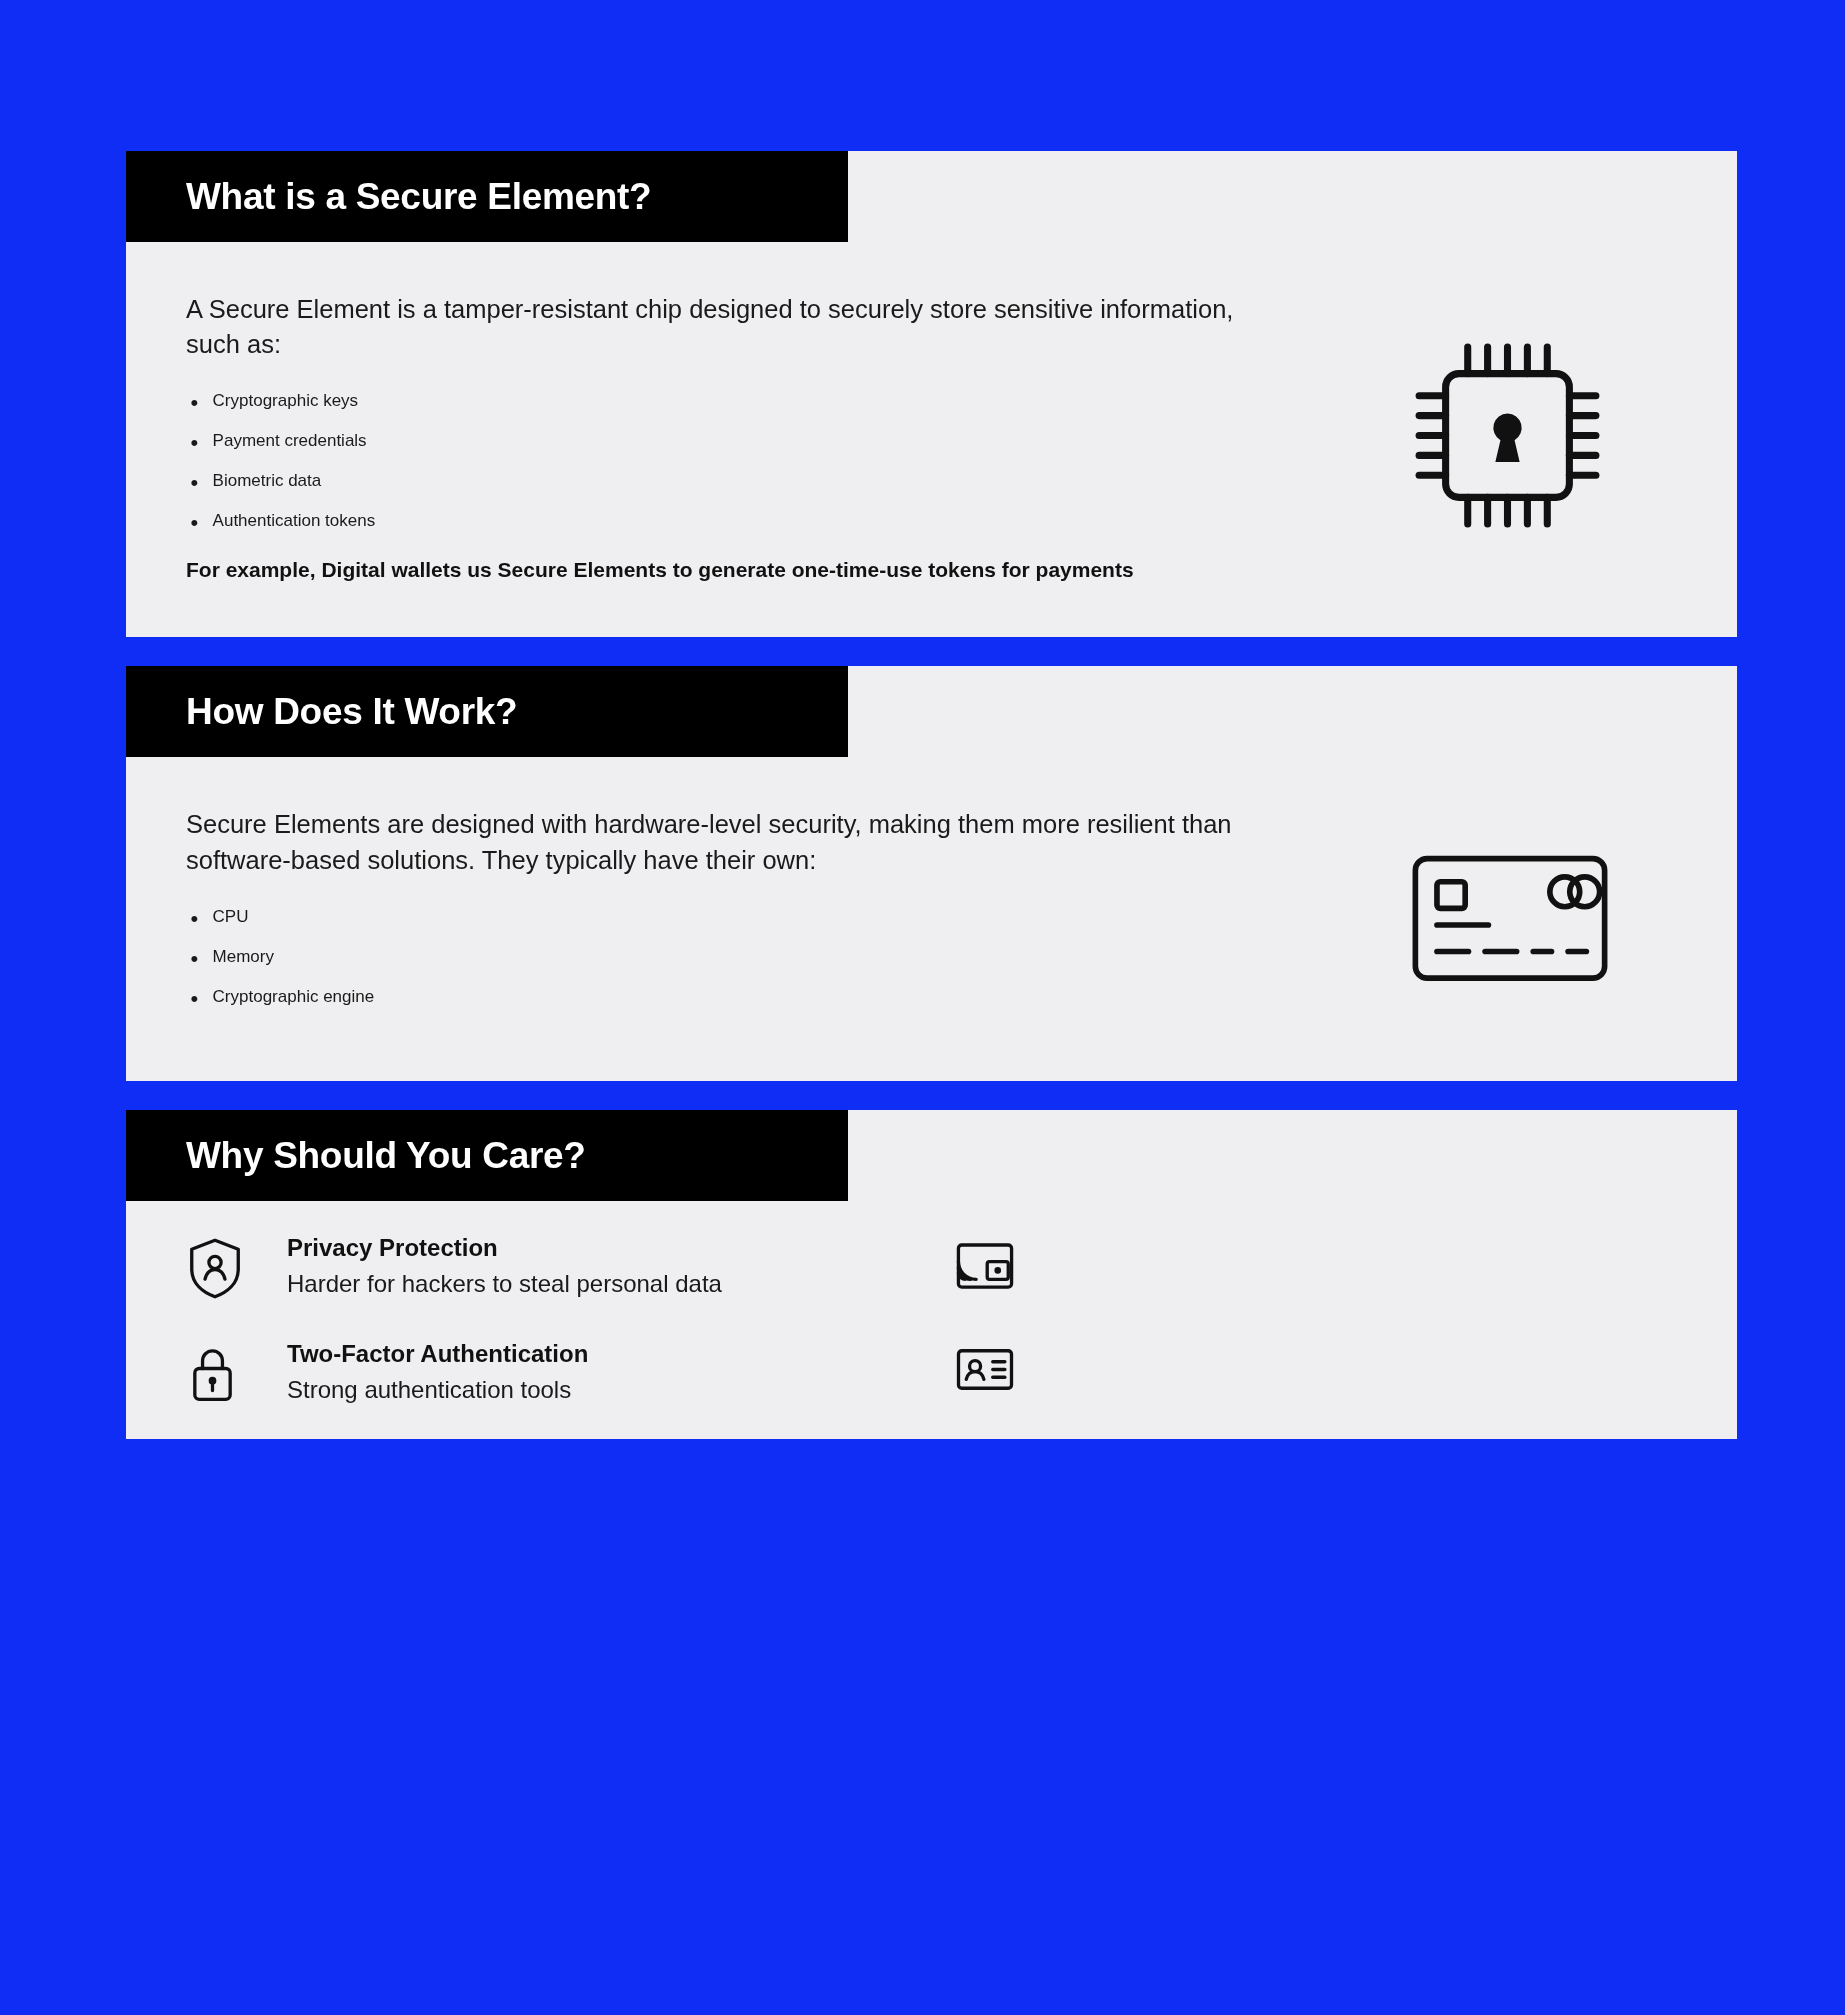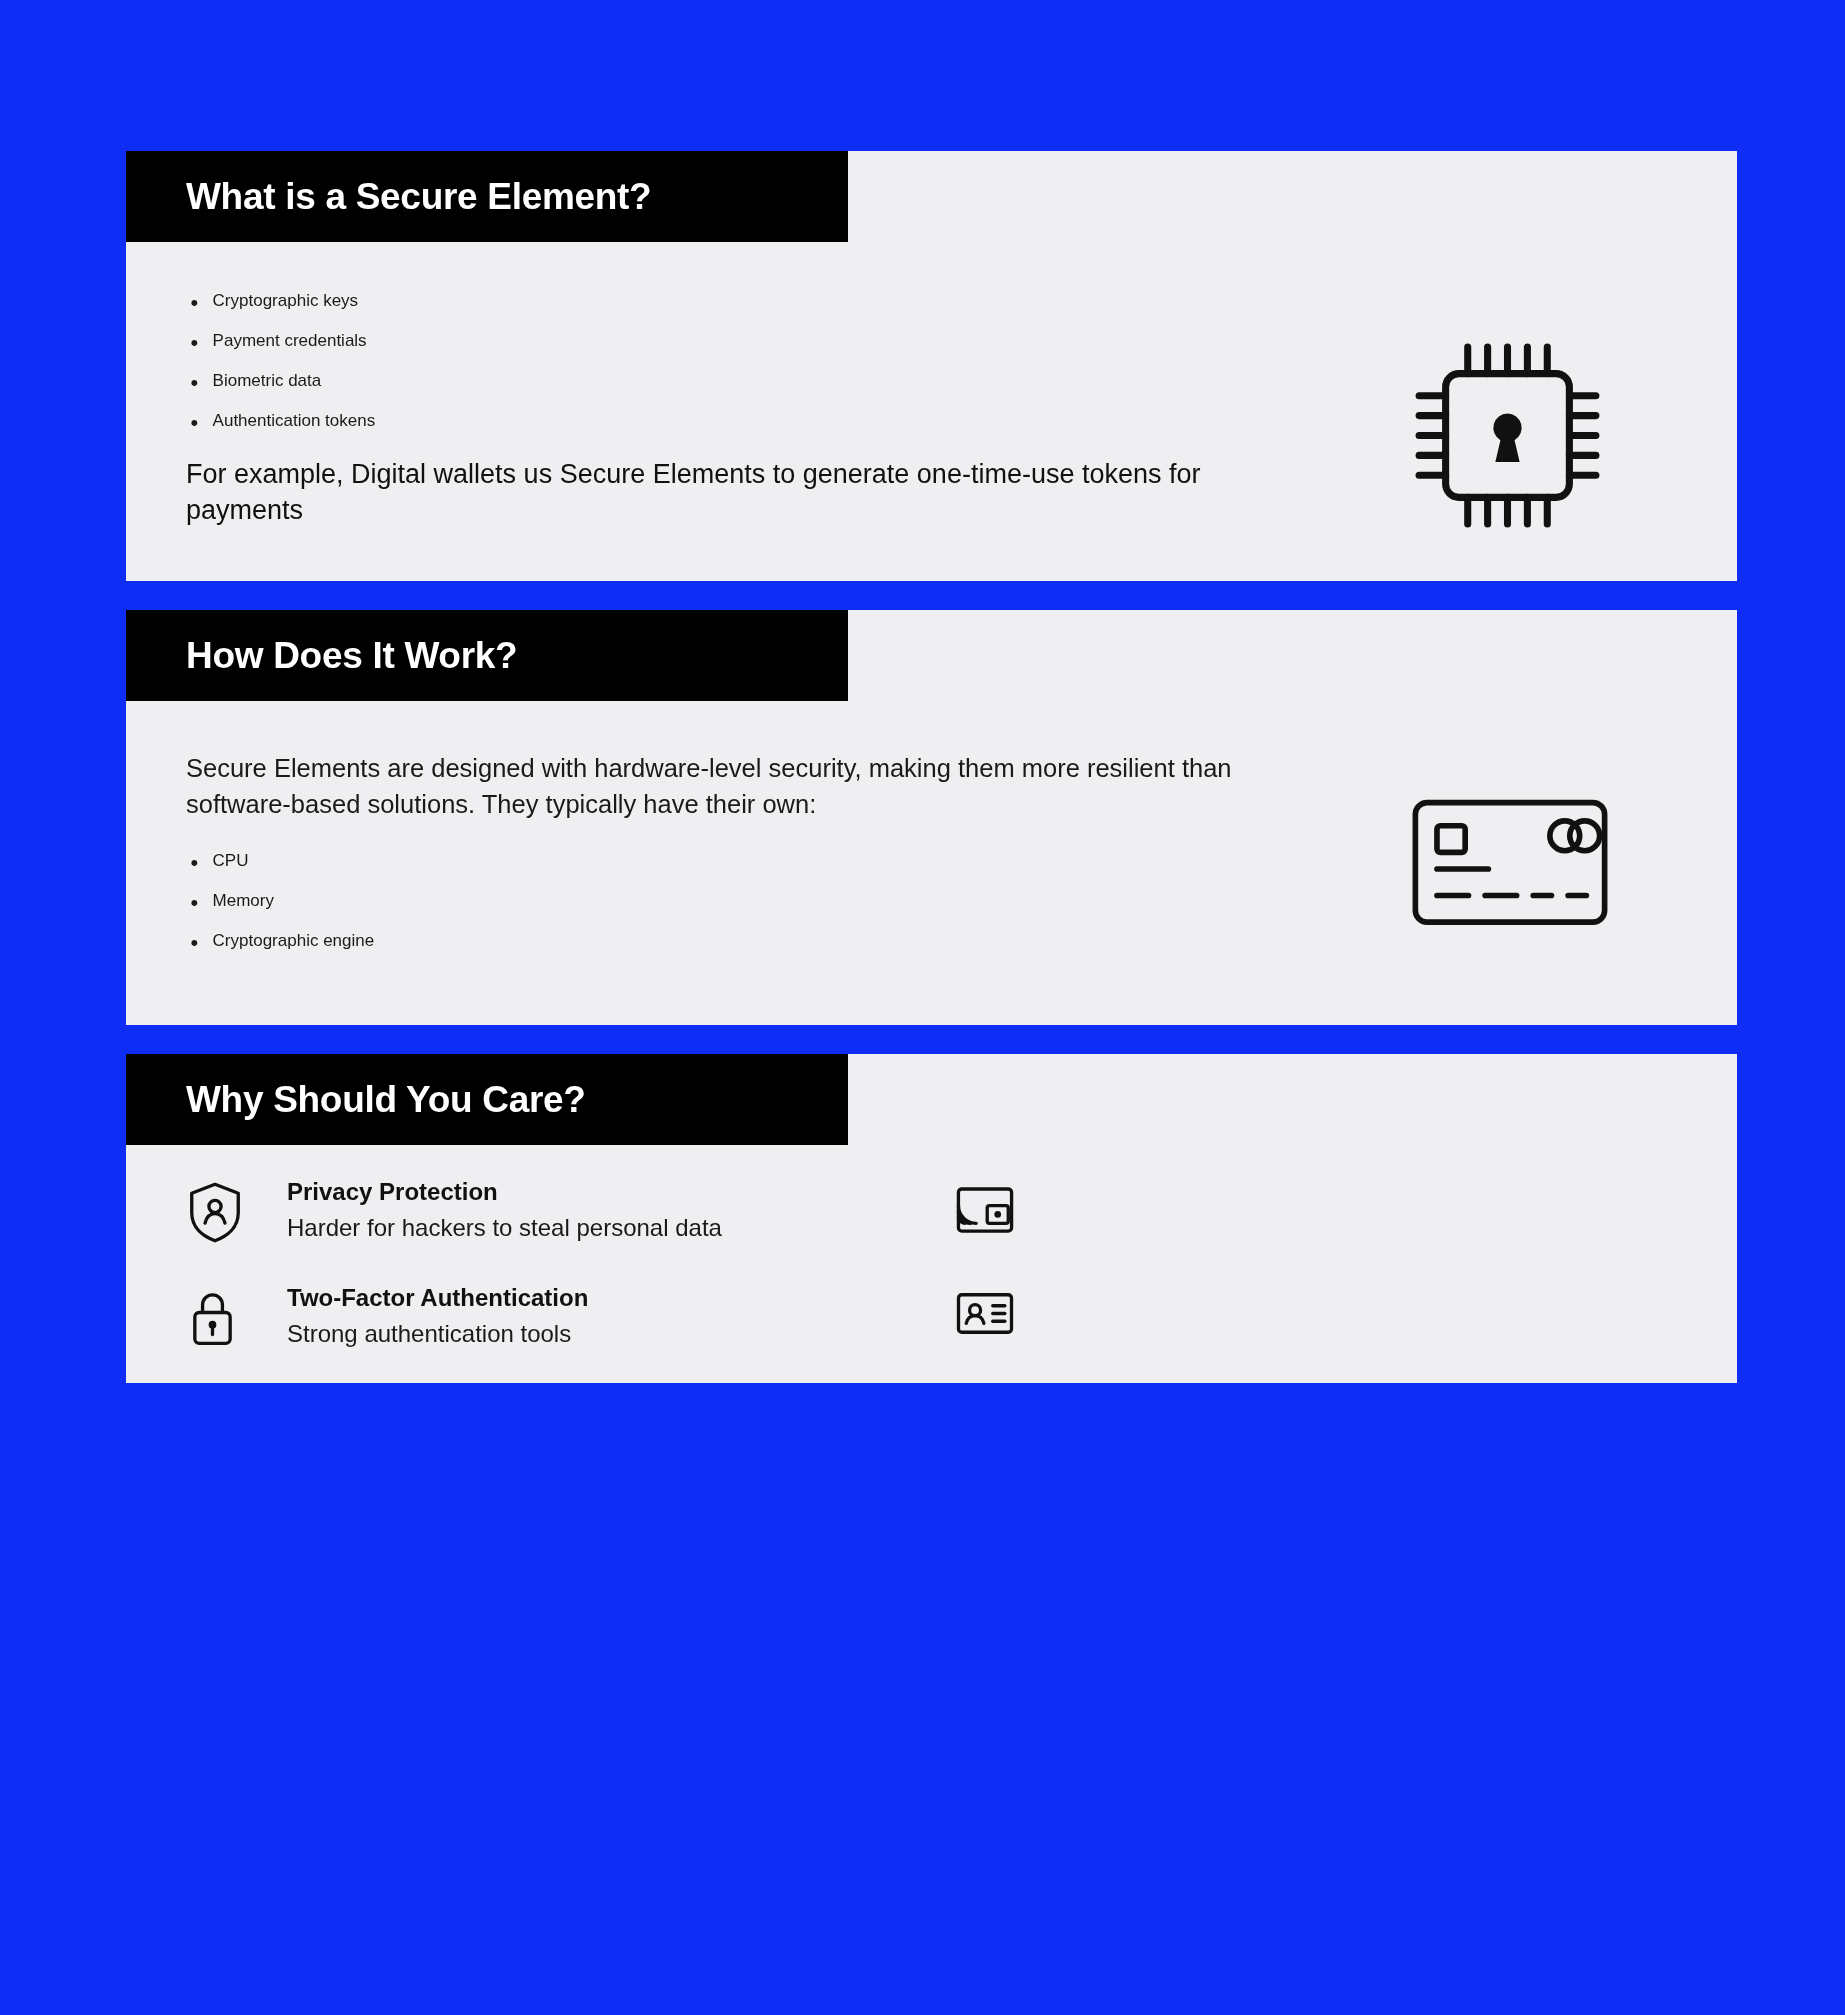--- a/index.html
+++ b/index.html
@@ -77,23 +77,23 @@
   }
   .bullets li:before {
     content: "\2022";
     position: absolute;
     left: 4.4px;
     top: 0;
     font-size: 22px;
   }
 
   .emphasis {
-    font-size: 27px;
+    font-size: 21px;
     line-height: 1.35;
-    font-weight: normal;
+    font-weight: bold;
     margin: 26.6px 0 0 0;
     max-width: 1135px;
     color: #111111;
   }
 
   .card-icon {
     position: absolute;
     right: 119px;
   }
   .icon-chip { top: 83px; }
@@ -136,20 +136,21 @@
 </head>
 <body>
 
 <div class="page">
 
   <div class="card">
     <div class="card-header">
       <div class="card-header-title">What is a Secure Element?</div>
     </div>
     <div class="card-body">
+      <p class="lede">A Secure Element is a tamper-resistant chip designed to securely store sensitive information, such as:</p>
       <ul class="bullets">
         <li>Cryptographic keys</li>
         <li>Payment credentials</li>
         <li>Biometric data</li>
         <li>Authentication tokens</li>
       </ul>
       <p class="emphasis">For example, Digital wallets us Secure Elements to generate one-time-use tokens for payments</p>
 
       <div class="card-icon icon-chip">
         <svg width="221" height="221" viewBox="0 0 100 100" fill="none" stroke="#111111" stroke-width="3.2" stroke-linecap="round" stroke-linejoin="round">

